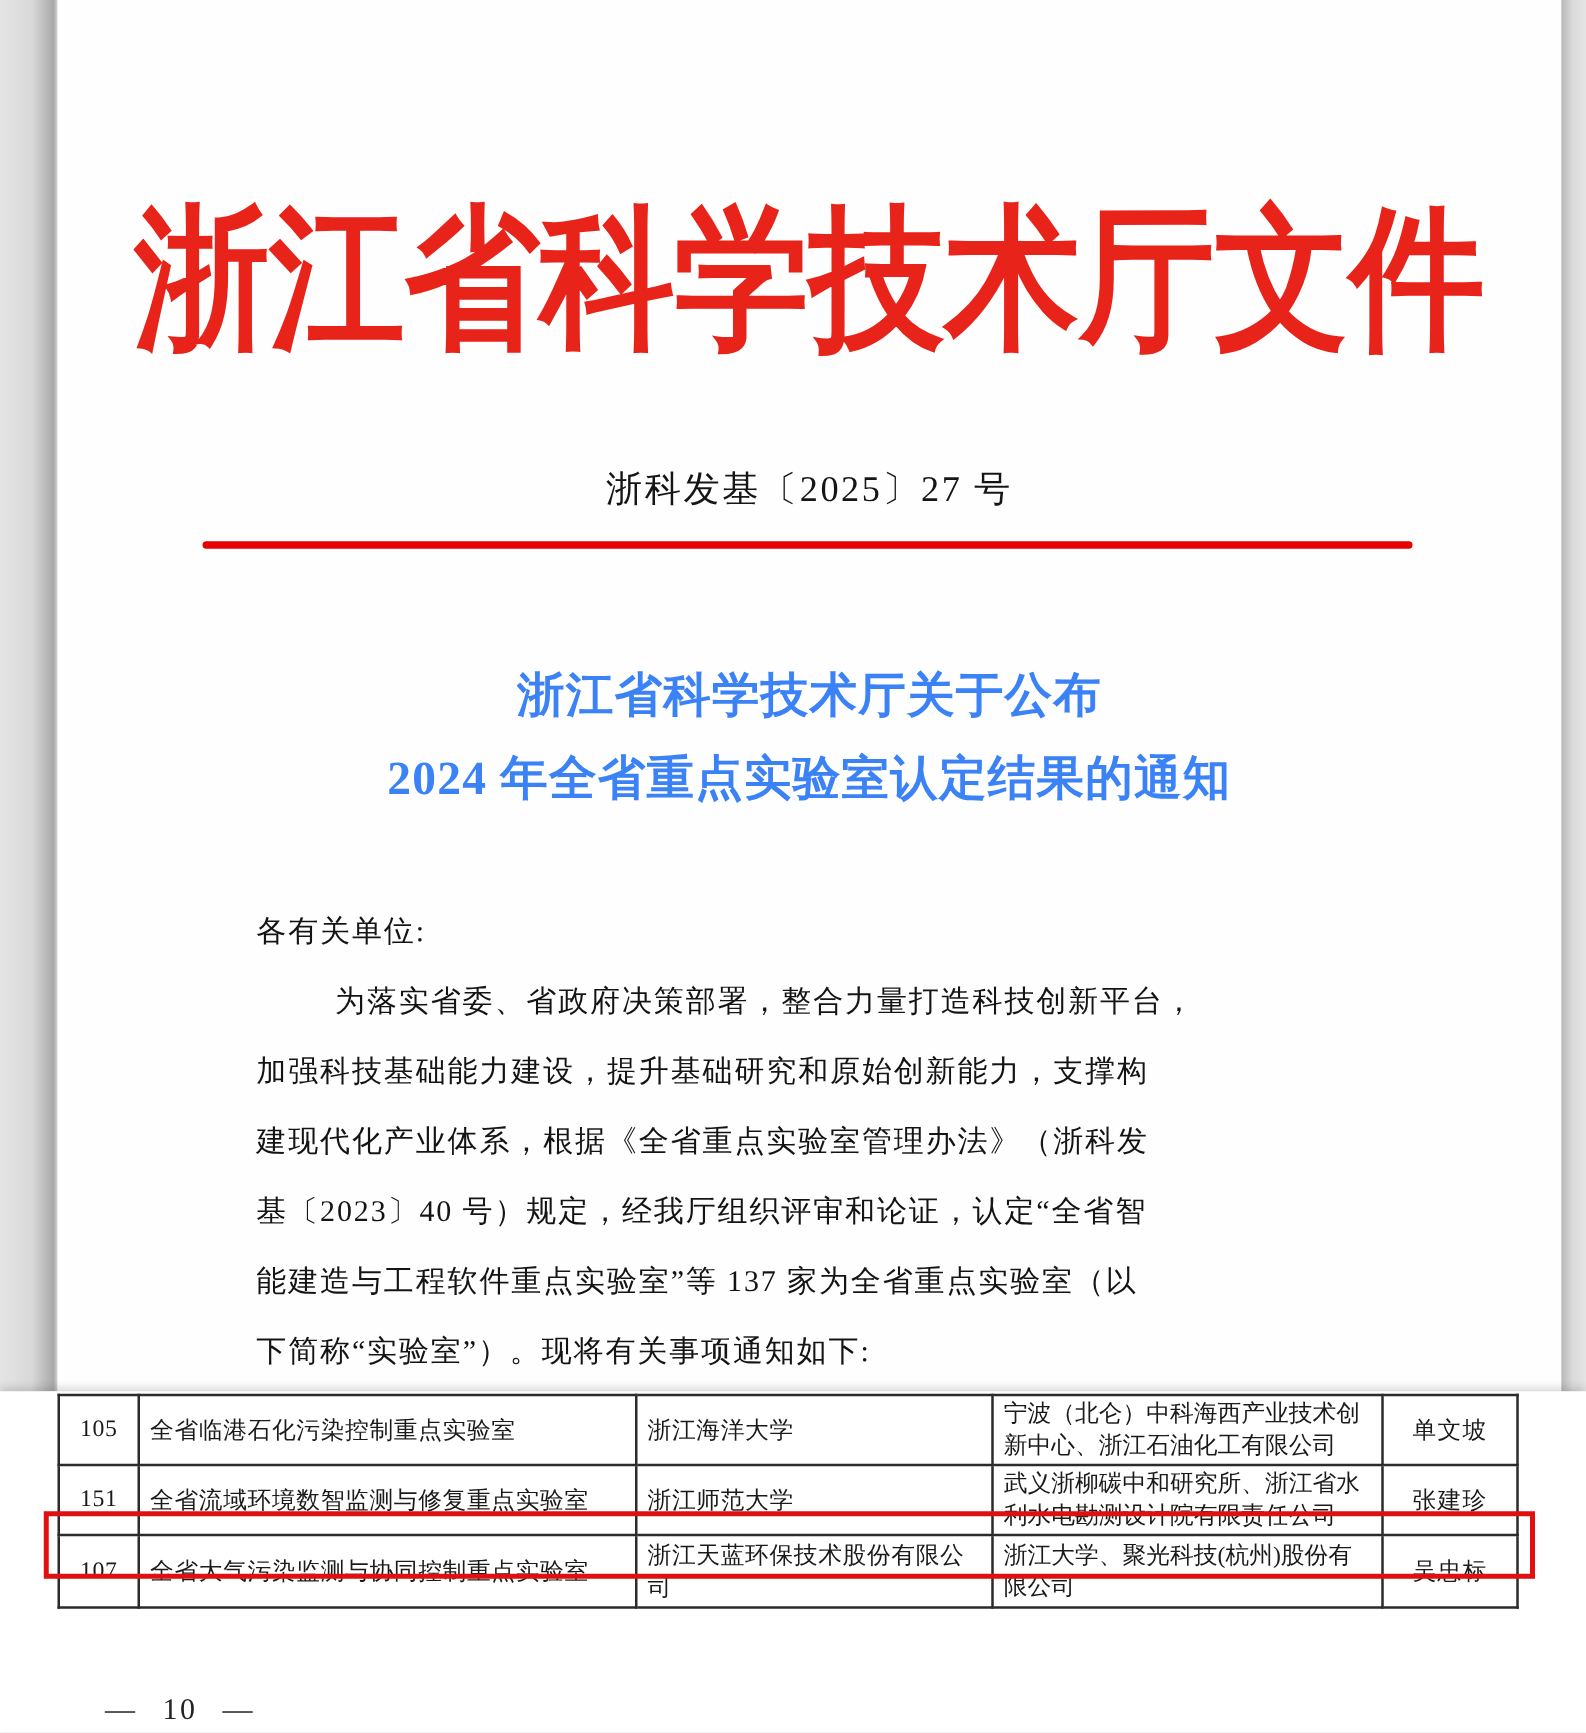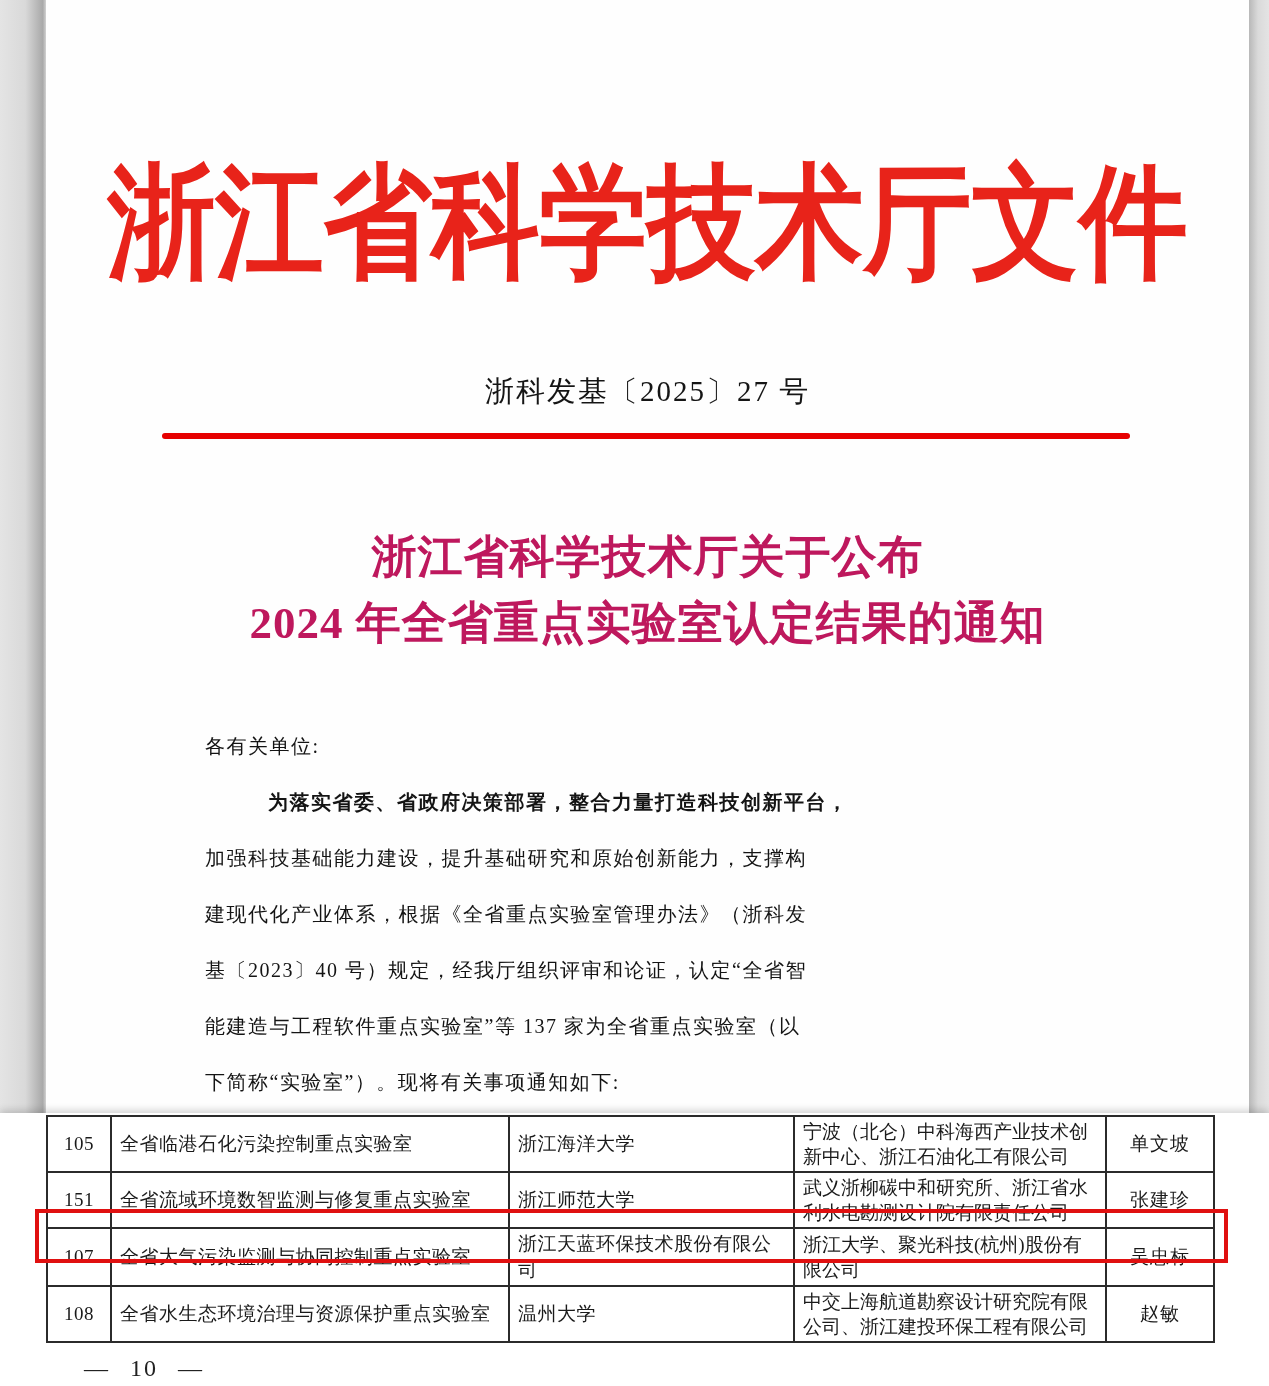--- a/index.html
+++ b/index.html
@@ -36,29 +36,29 @@
   .doc-number {
     position:absolute; top:372px; left:0; width:100%;
     text-align:center; font-size:29px; letter-spacing:2px; color:#151515;
   }
   .red-rule {
     position:absolute; top:433px; left:116px; width:968px; height:6px;
     background:var(--rule-red,#e60000); border-radius:3px;
   }
   .notice-title {
     position:absolute; top:524px; left:0; width:100%;
-    text-align:center; font-size:45px; font-weight:bold;
-    line-height:66px; letter-spacing:1px; color:#be185d; white-space:nowrap;
+    text-align:center; font-size:38px; font-weight:bold;
+    line-height:66px; letter-spacing:1px; color:#3b82f6; white-space:nowrap;
   }
   .body-text {
     position:absolute; top:718px; left:159px; width:940px;
-    font-size:20px; line-height:56px; letter-spacing:1.5px; color:#141414;
+    font-size:24px; line-height:56px; letter-spacing:1.5px; color:#141414;
   }
   .body-line { white-space:nowrap; }
-  .body-line.indent { text-indent:63px;font-weight:bold; }
+  .body-line.indent { text-indent:63px; }
 
   
   .page-bottom {
     position:absolute; left:0; top:1113px; width:1269px; height:273px;
     background:#ffffff;
     box-shadow:0 -3px 7px rgba(0,0,0,0.16);
     overflow:visible;
   }
   table.lab-table {
     position:absolute; left:46px; top:2px; width:1167px;
@@ -138,24 +138,17 @@
           <td class="partners">武义浙柳碳中和研究所、浙江省水利水电勘测设计院有限责任公司</td>
           <td class="director">张建珍</td>
         </tr>
         <tr class="hl">
           <td class="no">107</td>
           <td class="lab">全省大气污染监测与协同控制重点实验室</td>
           <td class="host">浙江天蓝环保技术股份有限公司</td>
           <td class="partners">浙江大学、聚光科技(杭州)股份有限公司</td>
           <td class="director">吴忠标</td>
         </tr>
-        <tr>
-          <td class="no">108</td>
-          <td class="lab">全省水生态环境治理与资源保护重点实验室</td>
-          <td class="host">温州大学</td>
-          <td class="partners">中交上海航道勘察设计研究院有限公司、浙江建投环保工程有限公司</td>
-          <td class="director">赵敏</td>
-        </tr>
       </tbody>
   </table>
   <div class="highlight-box"></div>
   <div class="page-number">— 10 —</div>
 </div>
 
 </body></html>

